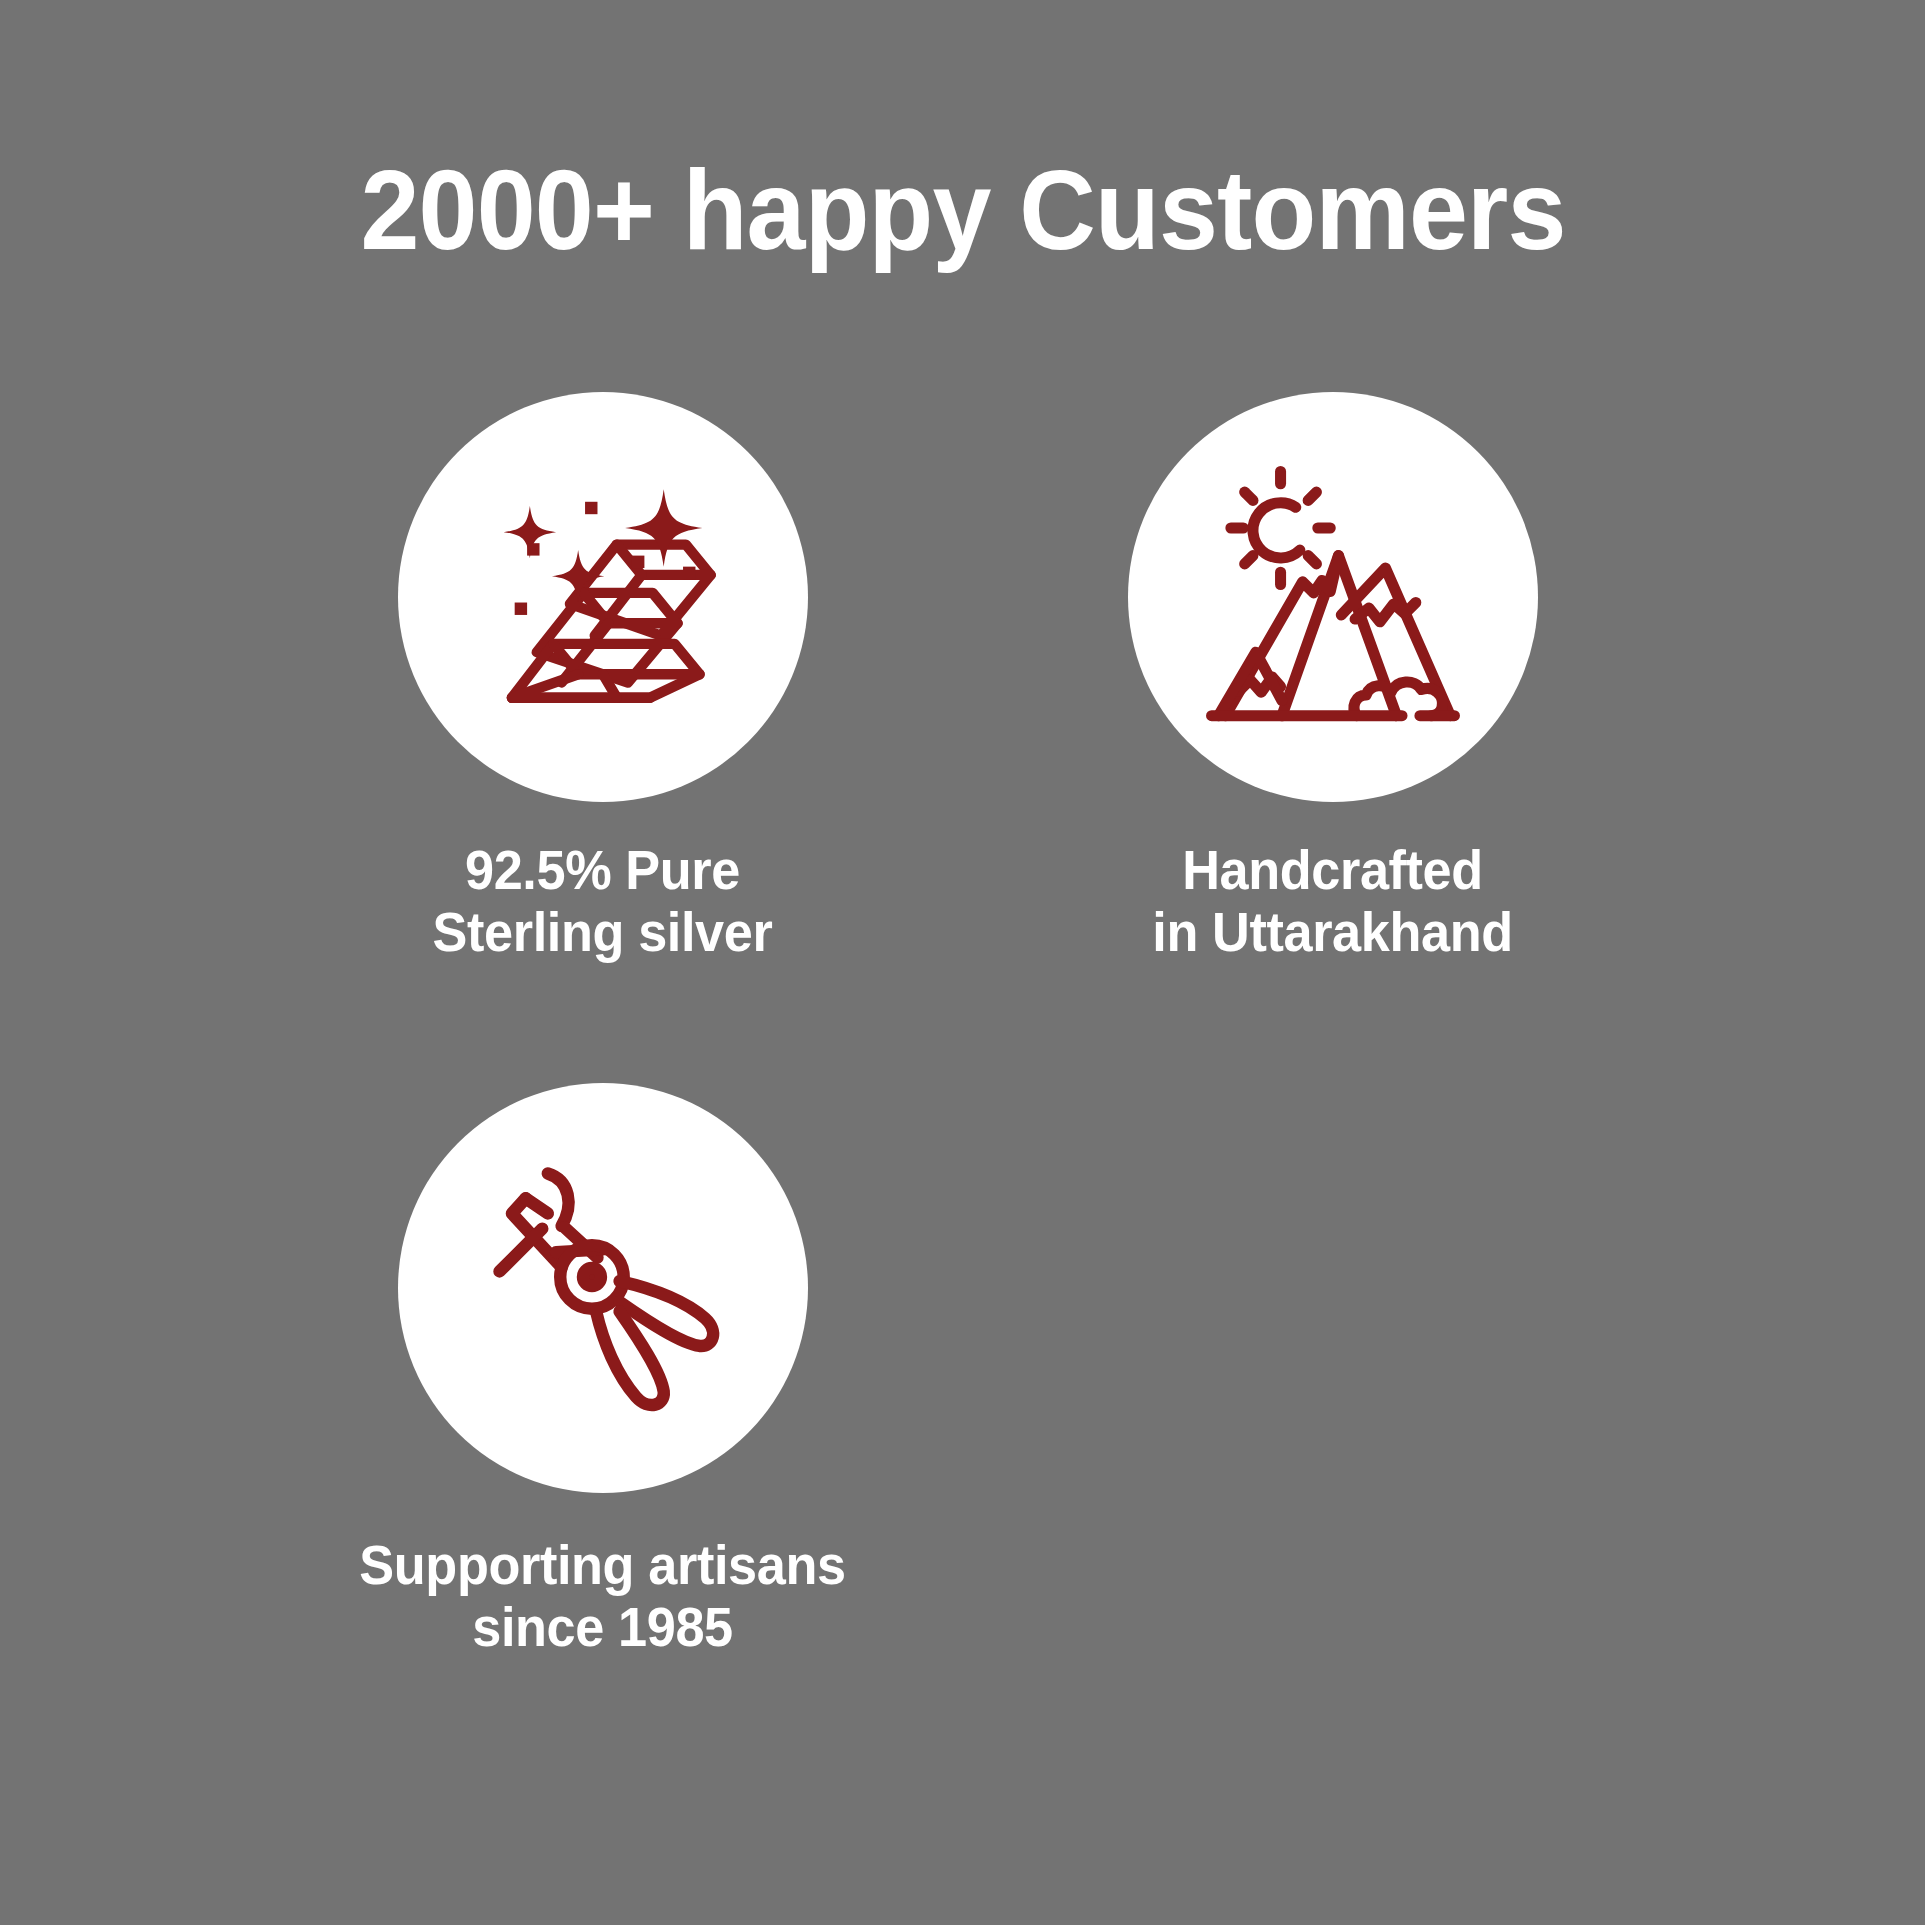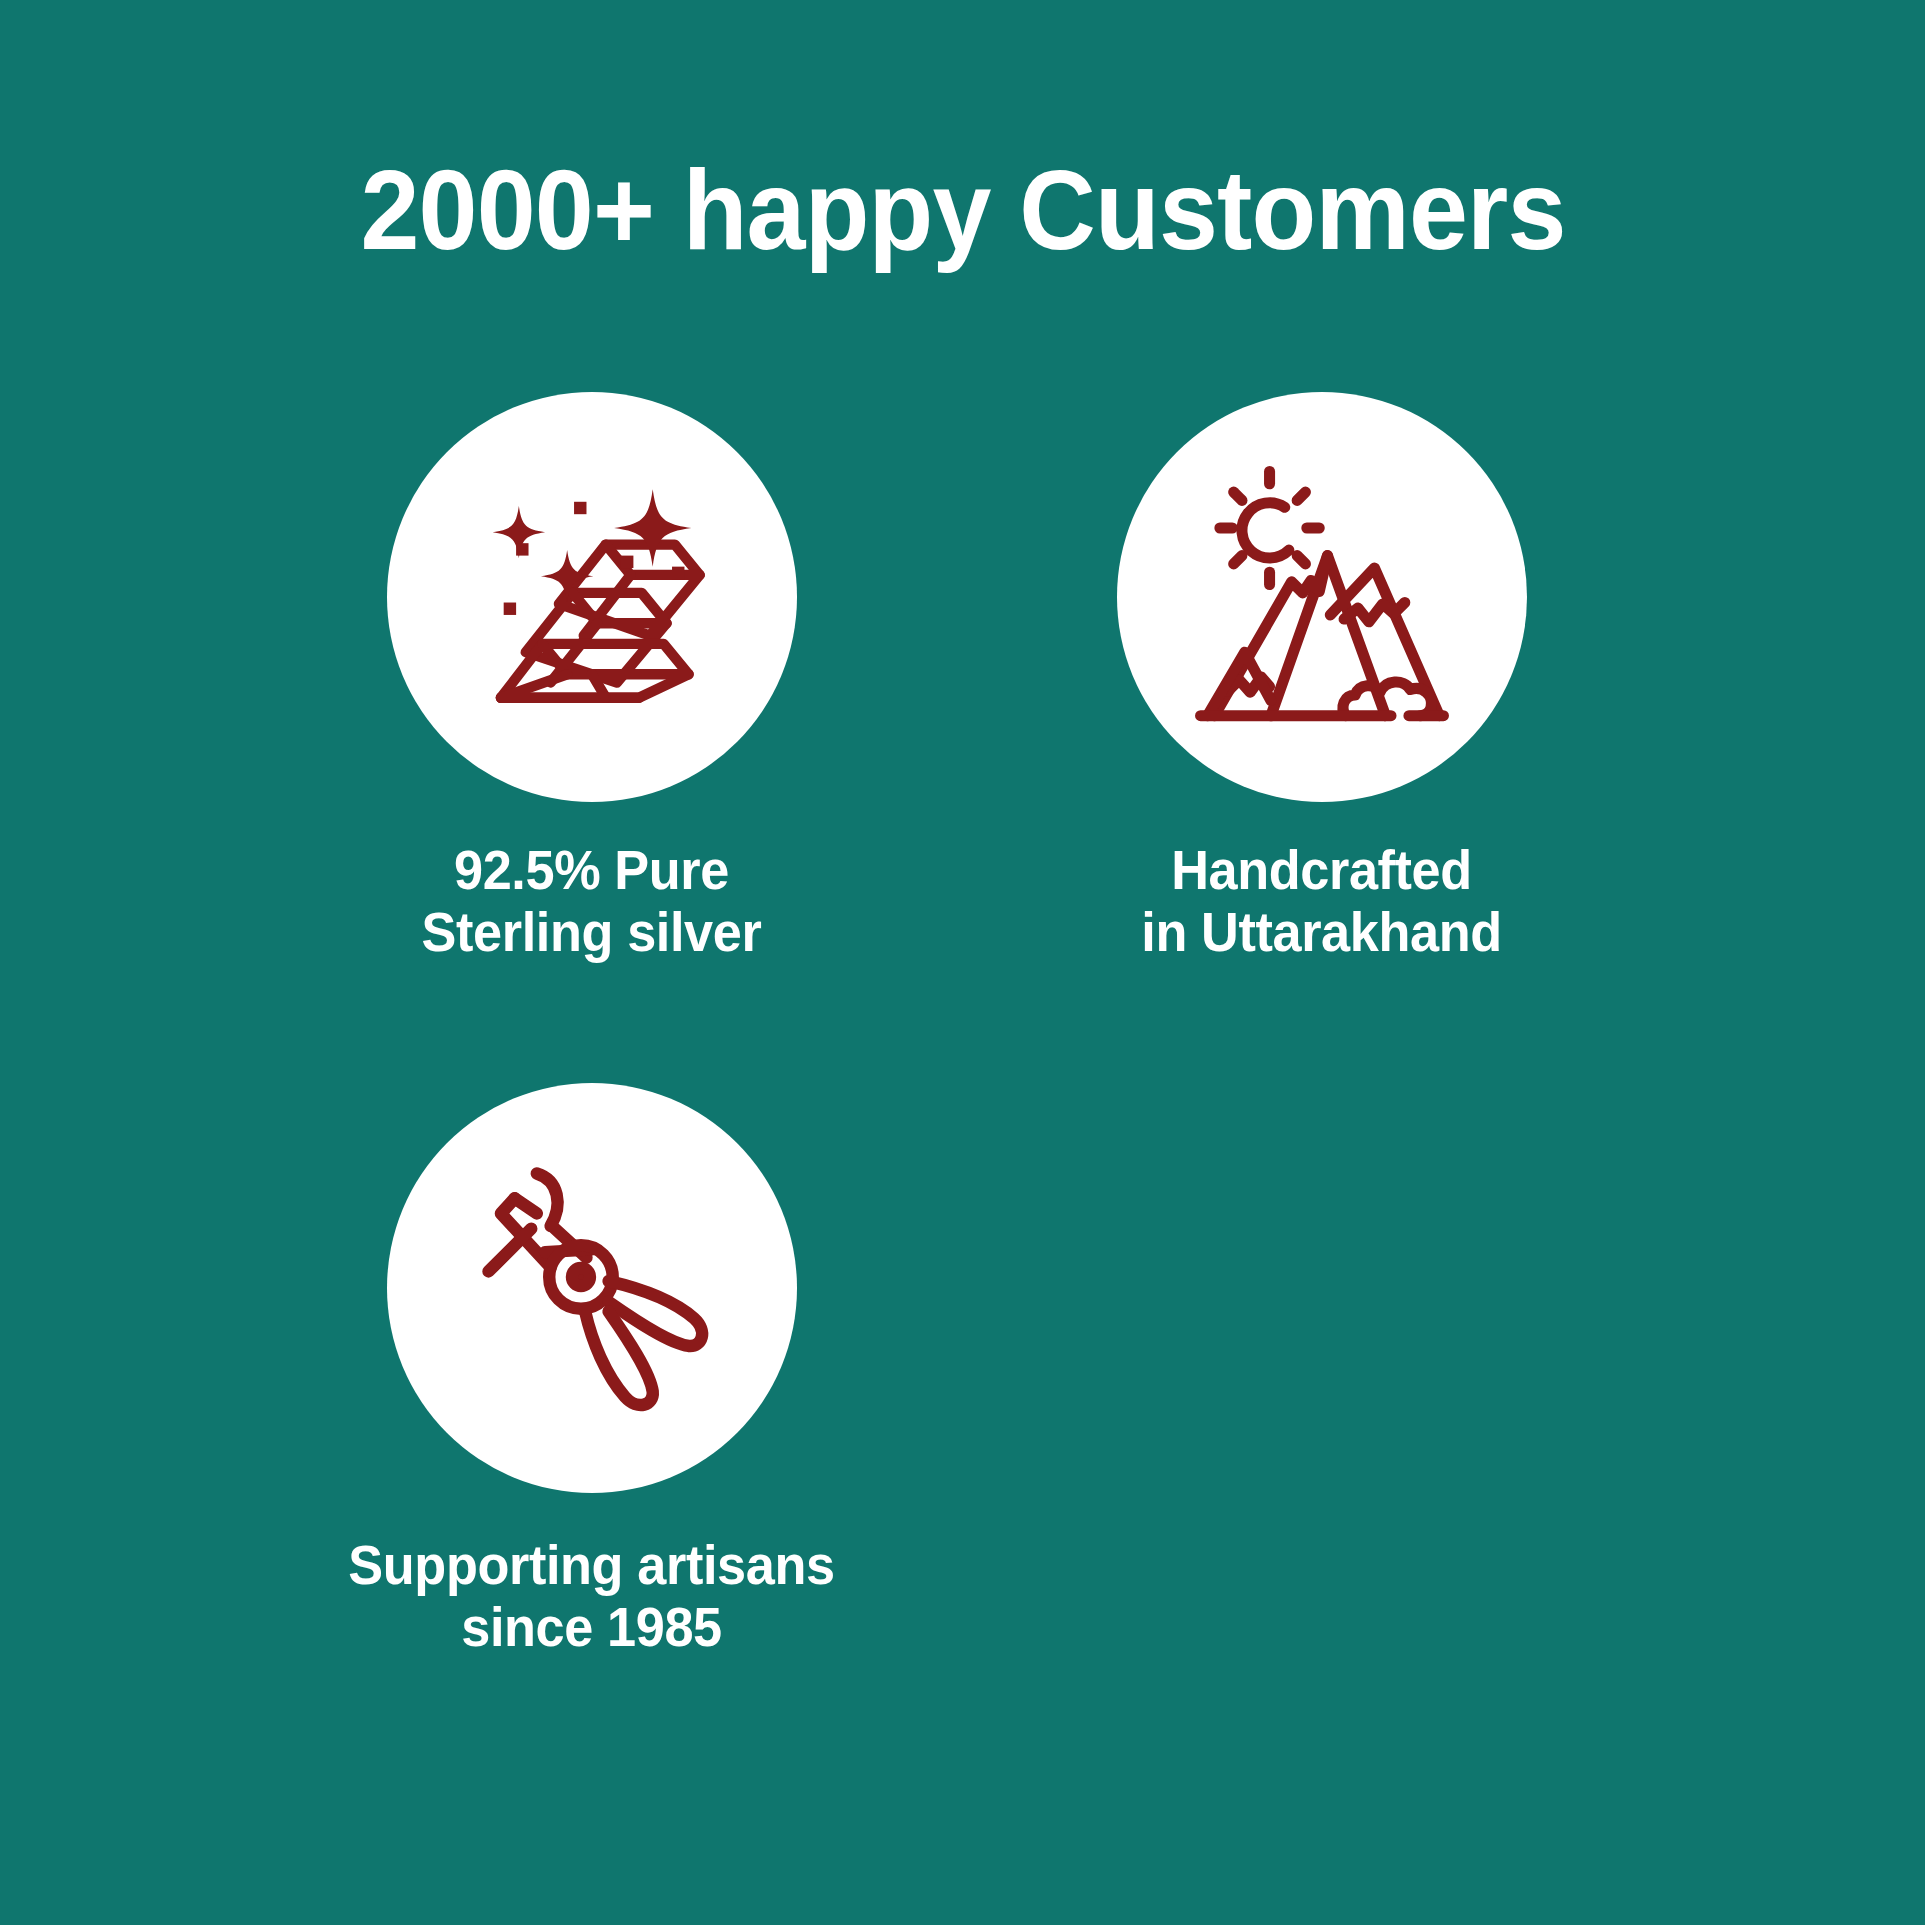--- a/index.html
+++ b/index.html
@@ -12,21 +12,21 @@
     height: 1926px;
     overflow: hidden;
     font-family: "Liberation Sans", sans-serif;
     -webkit-font-smoothing: antialiased;
   }
 
   #stage {
     position: relative;
     width: 1926px;
     height: 1926px;
-    background: #0f766e;
+    background: #737373;
   }
 
   
   .headline {
     position: absolute;
     left: 0;
     top: 150px;
     width: 1926px;
     text-align: center;
     color: #ffffff;
@@ -36,21 +36,21 @@
     line-height: 1.05;
     letter-spacing: -0.9px;
     transform: scaleX(0.93);
     transform-origin: 50% 50%;
     white-space: nowrap;
   }
 
   
   .grid {
     position: absolute;
-    left: 3px;
+    left: 14px;
     top: 392px;
     width: 1731px;
     height: 1470px;
   }
 
   .cell {
     position: absolute;
     width: 731px;
     text-align: center;
   }

